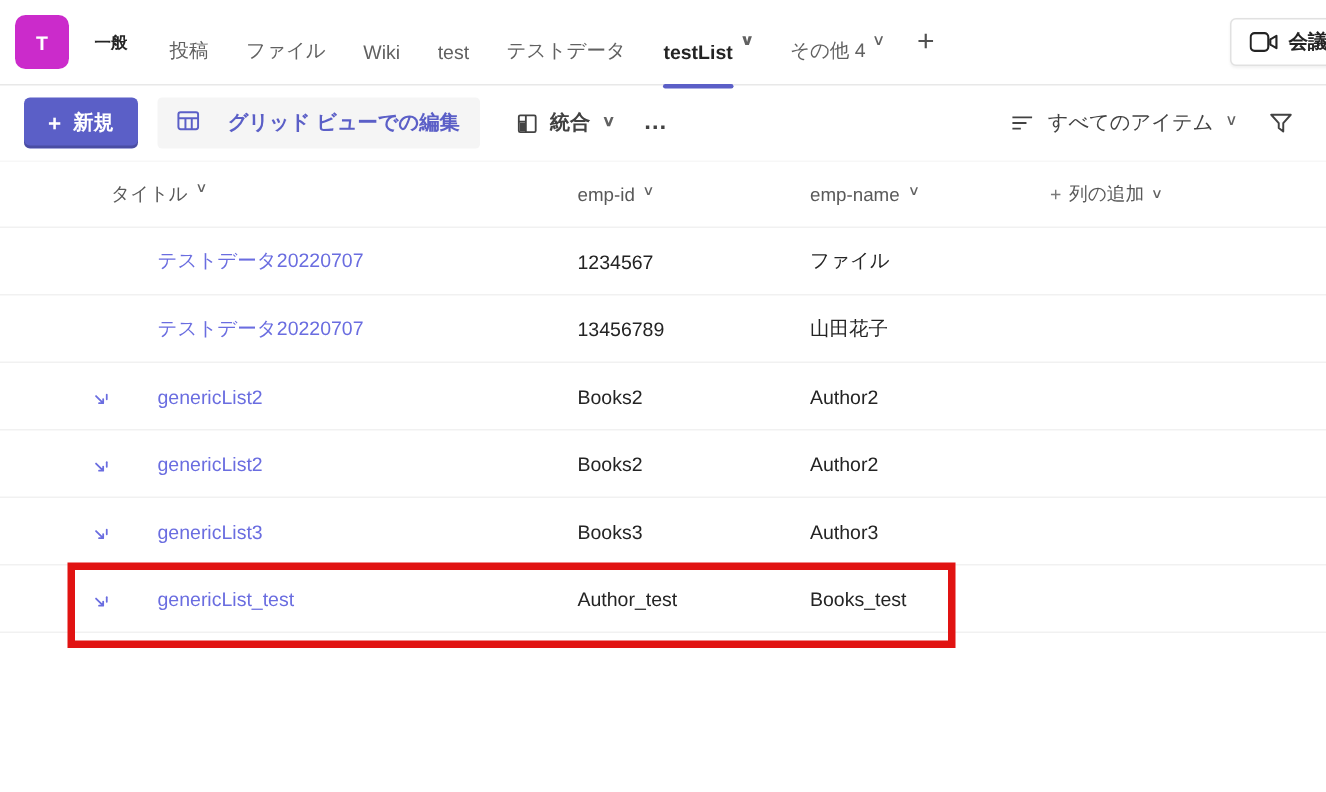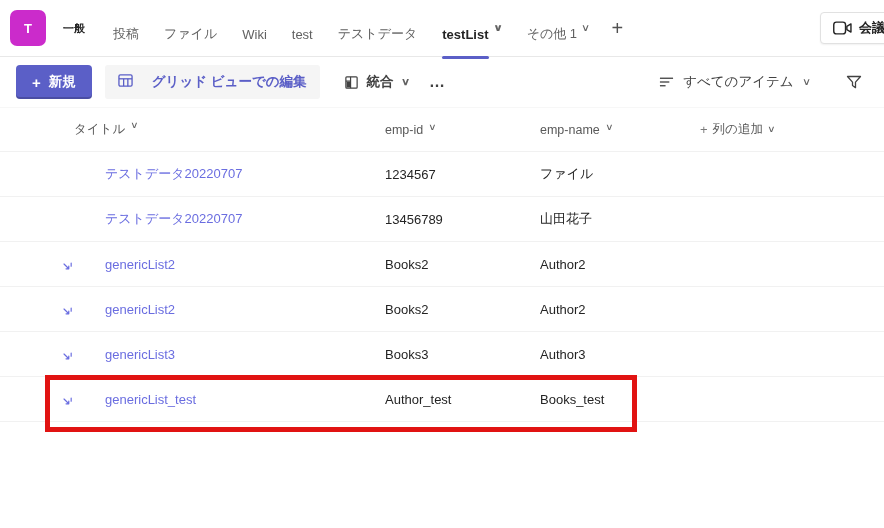--- a/index.html
+++ b/index.html
@@ -61,21 +61,21 @@
     font-size:13.5px; font-weight:bold; padding:8px 13px; cursor:pointer;
     font-family:inherit;
   }
   .btn-flat{
     display:flex; align-items:center; gap:8px; margin-left:20px;
     background:transparent; border:none; color:#424242;
     font-size:13.5px; font-weight:bold; padding:6px 4px; cursor:pointer;
     font-family:Liberation Serif, serif;
   }
   .more-dots{margin-left:16px; font-size:16px; letter-spacing:2px; color:#424242; cursor:pointer; font-weight:bold;}
-  .toolbar-right{margin-left:auto; display:flex; gap:24px; padding-right:6px;}
+  .toolbar-right{margin-left:auto; display:flex; gap:10px; padding-right:6px;font-family:Liberation Mono, monospace;}
   .view-selector{
     display:flex; align-items:center; gap:9px; background:transparent; border:none;
     color:#424242; font-size:13.5px; cursor:pointer; font-family:inherit;
   }
   .funnel{margin-left:12px; cursor:pointer; display:flex; align-items:center;}
   
   .list-area{position:relative;}
   .thead, .row{
     display:grid; grid-template-columns:385px 155px 160px 1fr; align-items:center;
   }
@@ -118,21 +118,21 @@
       <span class="tab-label">test</span>
     </div>
     <div class="tab">
       <span class="tab-label">テストデータ</span>
     </div>
     <div class="tab active">
       <span class="tab-label">testList</span>
       <span class="chev">∨</span>
     </div>
     <div class="tab">
-      <span class="tab-label">その他 1</span>
+      <span class="tab-label">その他 4</span>
       <span class="chev">∨</span>
     </div>
   </div>
 
   <div class="add-tab">
     <span>+</span>
   </div>
 
   <button class="meeting-btn">
     <span>

